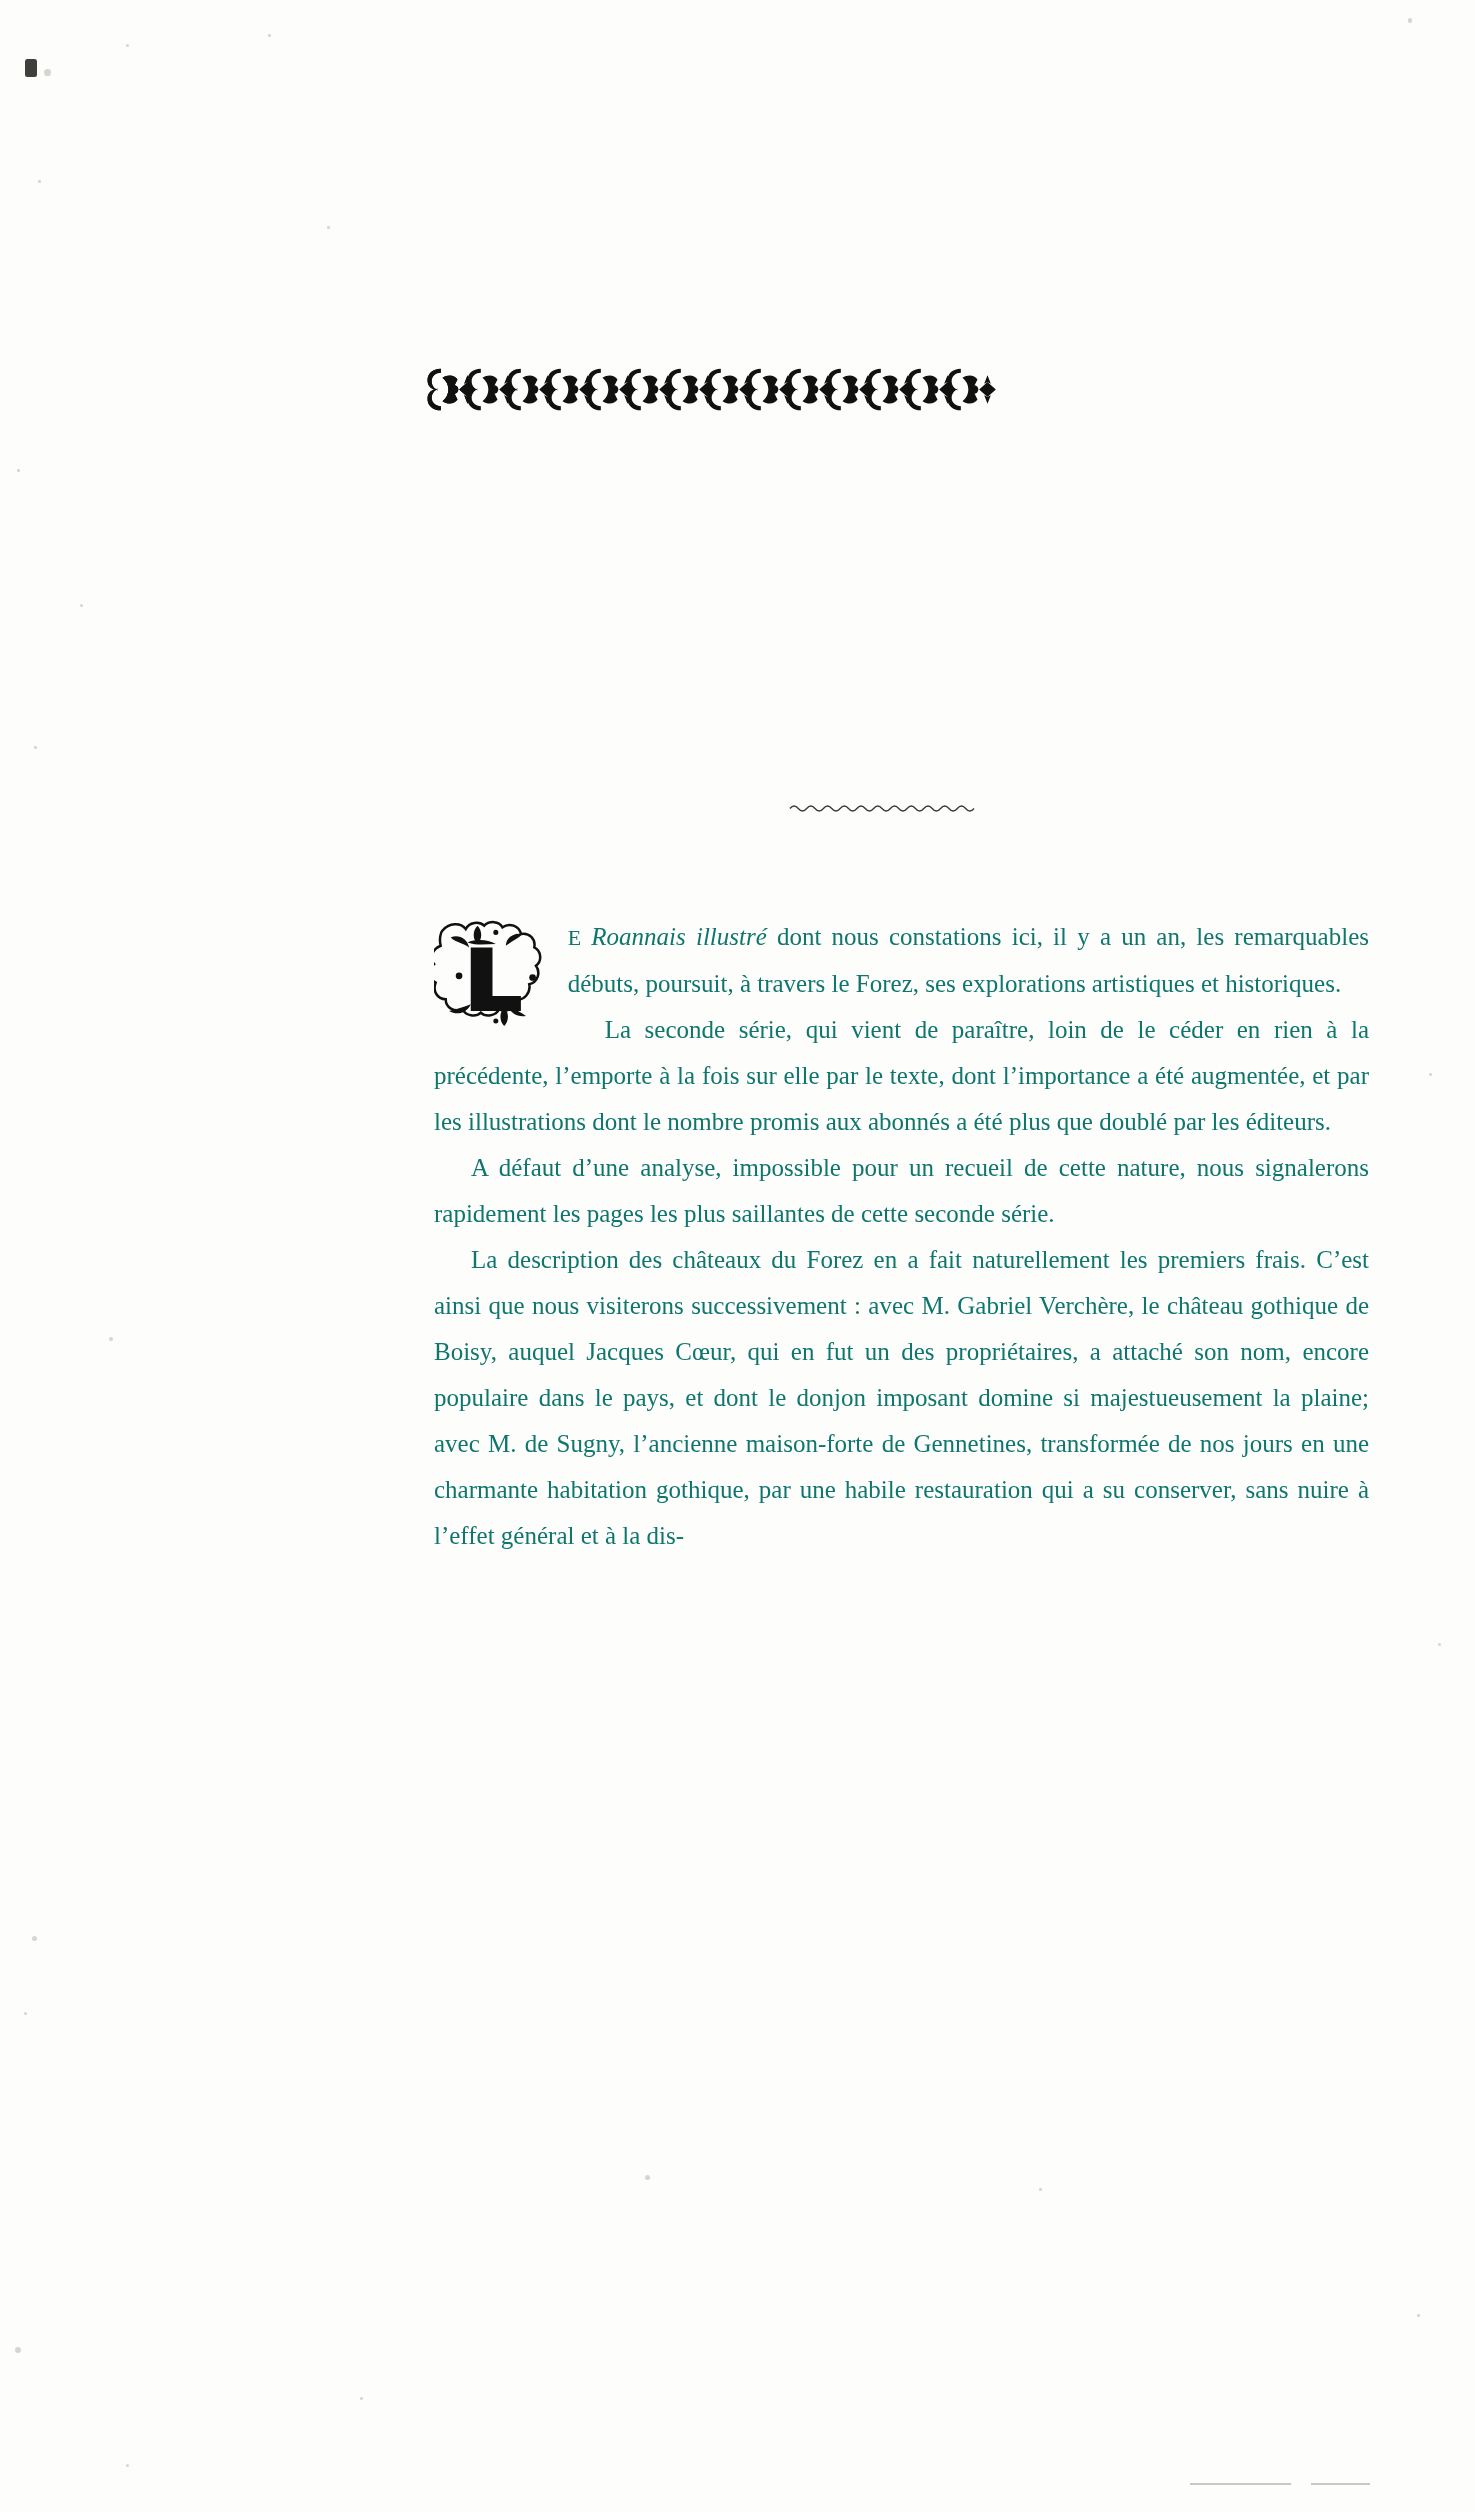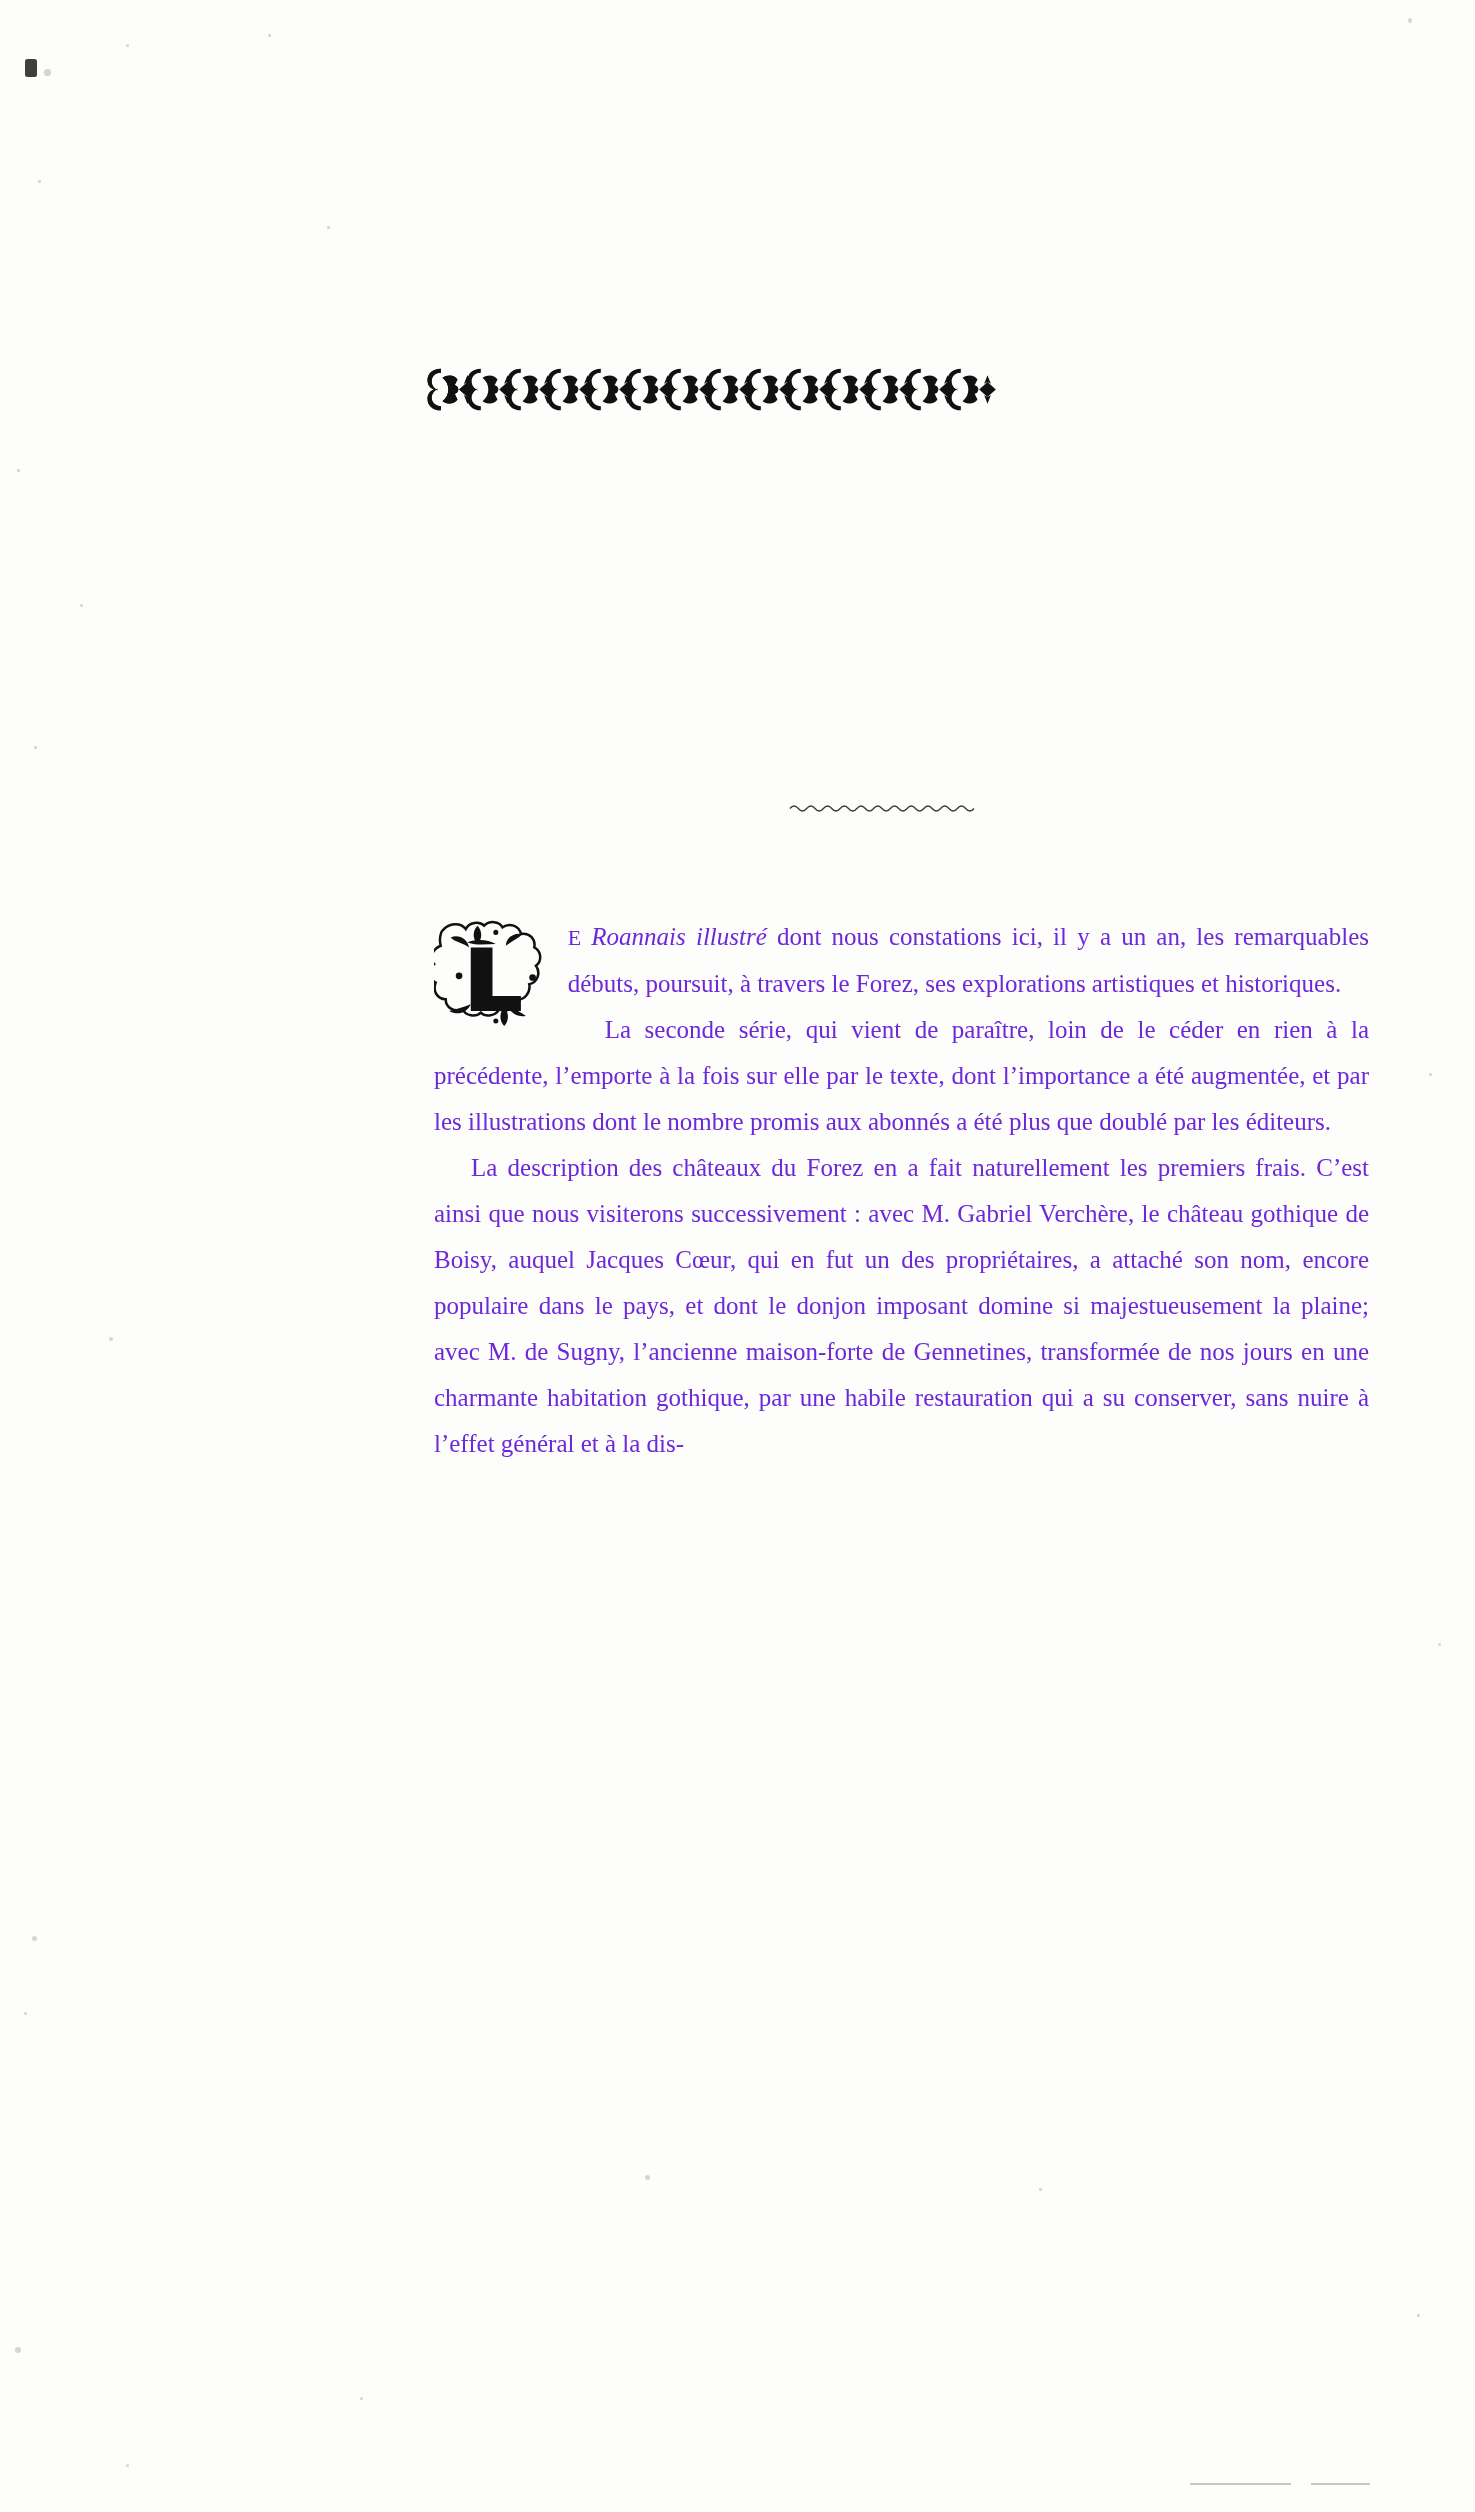--- a/index.html
+++ b/index.html
@@ -70,21 +70,21 @@
 
   
   .body {
     position: absolute;
     left: 434px;
     top: 914px;
     width: 935px;
     font-size: 25px;
     line-height: 46px;
     text-align: justify;
-    color: #6d28d9;
+    color: #0f766e;
   }
   .body p {
     margin: 0;
     text-indent: 37px;
   }
   .body p.first { text-indent: 0; }
   .body em { font-style: italic; }
 
   
   .dropcap {
@@ -206,19 +206,20 @@
           <circle cx="30" cy="70" r="4"></circle>
             <circle cx="118" cy="72" r="4"></circle>
           <circle cx="74" cy="124" r="3"></circle>
             <circle cx="74" cy="18" r="3"></circle>
         </g>
       </svg>
     </div>
 
     <p class="first"><span><span style="font-size:0.88em;">E</span> <em>Roannais illustré</em> dont nous constations ici, il y a un an, les remarquables débuts, poursuit, à travers le Forez, ses explorations artistiques et historiques.</span></p>
     <p><span>La seconde série, qui vient de paraître, loin de le céder en rien à la précédente, l’emporte à la fois sur elle par le texte, dont l’importance a été augmentée, et par les illustrations dont le nombre promis aux abonnés a été plus que doublé par les éditeurs.</span></p>
+    <p><span>A défaut d’une analyse, impossible pour un recueil de cette nature, nous signalerons rapidement les pages les plus saillantes de cette seconde série.</span></p>
     <p><span>La description des châteaux du Forez en a fait naturellement les premiers frais. C’est ainsi que nous visiterons successivement : avec M. Gabriel Verchère, le château gothique de Boisy, auquel Jacques Cœur, qui en fut un des propriétaires, a attaché son nom, encore populaire dans le pays, et dont le donjon imposant domine si majestueusement la plaine; avec M. de Sugny, l’ancienne maison-forte de Gennetines, transformée de nos jours en une charmante habitation gothique, par une habile restauration qui a su conserver, sans nuire à l’effet général et à la dis-</span></p>
   </div>
 
   <div class="foot-mark"></div>
   <div class="foot-mark2"></div>
 </div>
 
 
 </body></html>

